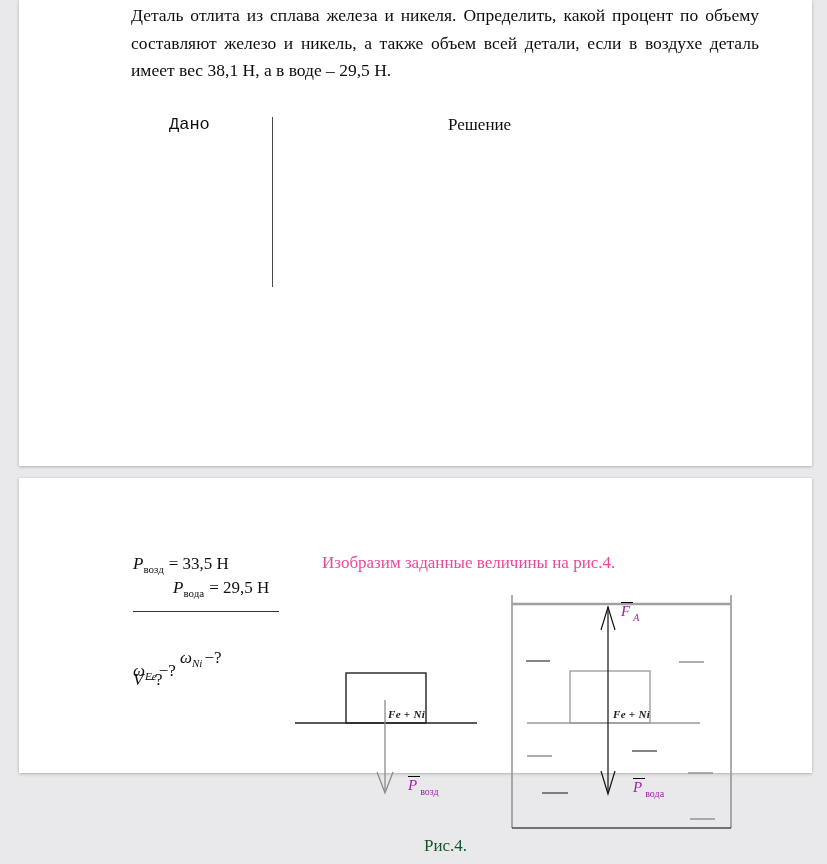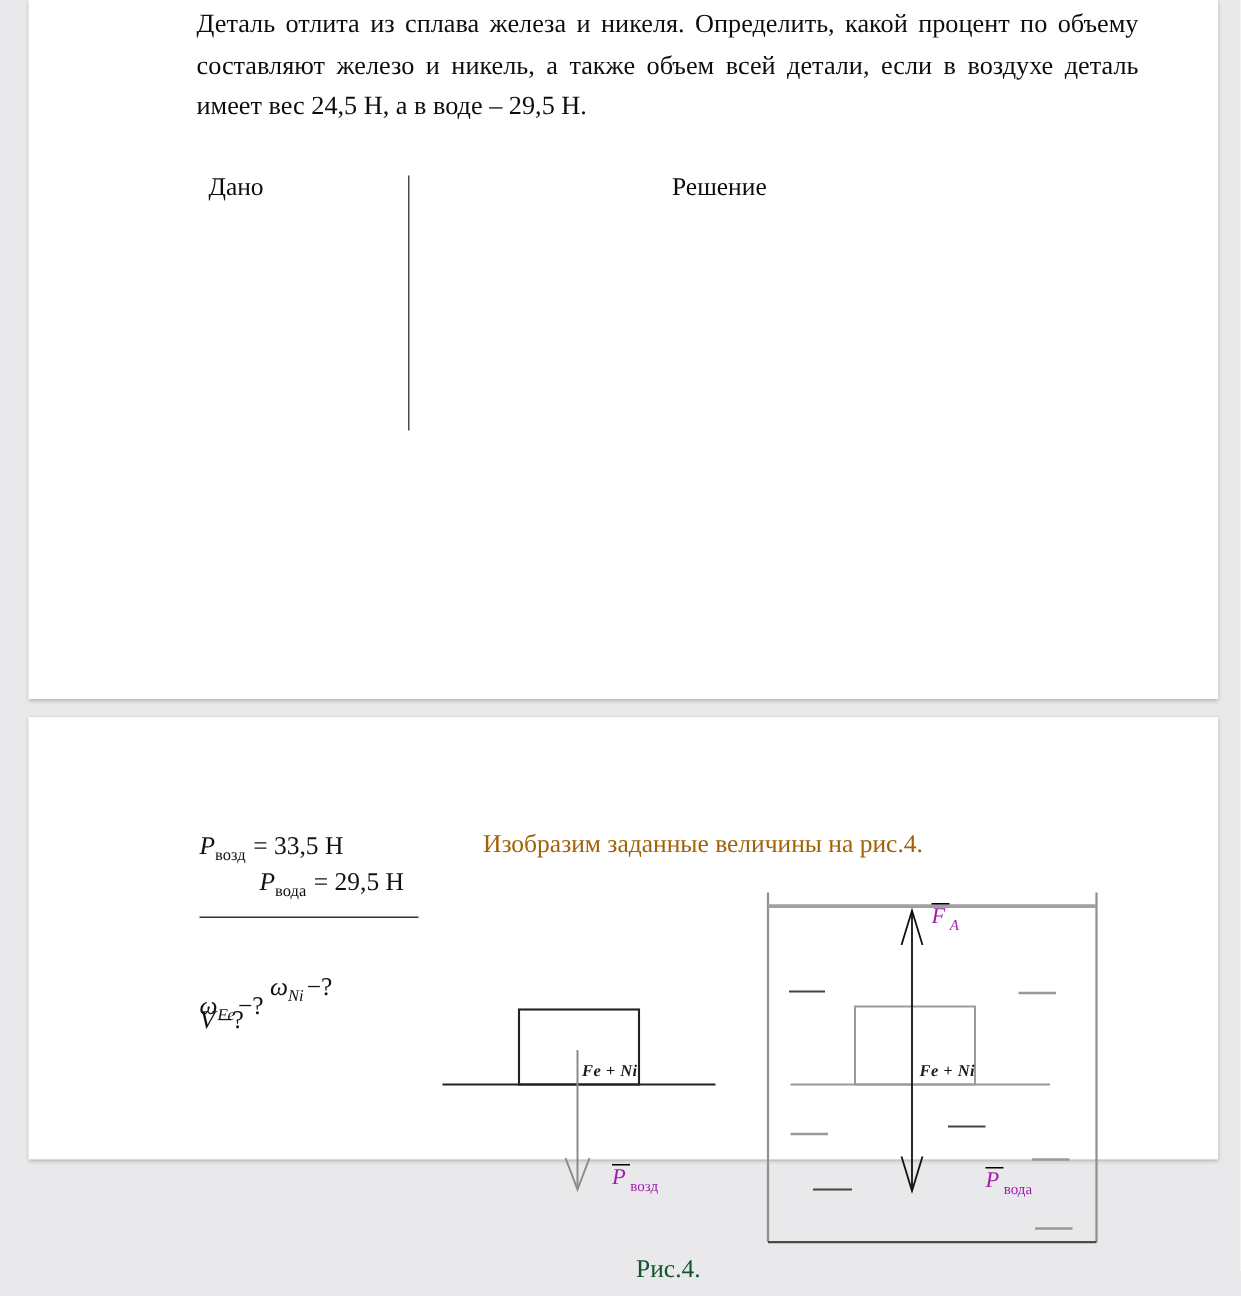--- a/index.html
+++ b/index.html
@@ -27,21 +27,21 @@
   .vdivider { position:absolute; left:253px; top:117px; width:1px; height:170px; background:#4a4a4a; }
 
   .mrow { position:absolute; left:114px; font-size:17px; line-height:22px; white-space:nowrap; }
   .msym { font-style:italic; }
   .msub { font-size:11px; position:relative; top:4px; }
   .msub.it { font-style:italic; }
   .gval { margin-left:5px; }
   .uval { margin-left:2px; }
   .gsep { position:absolute; left:114px; top:133px; width:146px; height:1px; background:#333; }
 
-  .intro { position:absolute; left:303px; top:75px; font-size:17px; color:#a16207; }
+  .intro { position:absolute; left:303px; top:75px; font-size:17px; color:#ec4899; }
 
   svg.diagram { position:absolute; overflow:visible; }
   #air-svg   { left:275px; top:190px; }
   #water-svg { left:490px; top:110px; }
 
   .flabel { position:absolute; white-space:nowrap; font-size:15px; color:#a21caf; }
   .ovl { display:inline-block; border-top:1.2px solid #000; padding:1px 3px 0 0; line-height:1.05; font-style:italic; }
   .fsub { font-size:10px; position:relative; top:5px; }
   .fsub.it { font-style:italic; }
   .body-label {
@@ -49,22 +49,22 @@
     letter-spacing:0.3px; color:#1a1a1a; white-space:nowrap;
   }
   .caption { position:absolute; left:405px; top:358px; font-size:17px; color:#14532d; }
 </style>
 </head>
 <body>
 
 <div class="stage">
 
   <div class="page" id="page1">
-    <p class="problem">Деталь отлита из сплава железа и никеля. Определить, какой процент по объему составляют железо и никель, а также объем всей детали, если в воздухе деталь имеет вес 24,5 Н, а в воде – 29,5 Н.</p>
-    <div class="hdr" style="left:120px; top:115px;">Дано</div>
+    <p class="problem">Деталь отлита из сплава железа и никеля. Определить, какой процент по объему составляют железо и никель, а также объем всей детали, если в воздухе деталь имеет вес 38,1 Н, а в воде – 29,5 Н.</p>
+    <div class="hdr" style="left:150px; top:115px;font-family:Liberation Mono, monospace;">Дано</div>
     <div class="vdivider"></div>
     <div class="hdr" style="left:429px; top:115px;">Решение</div>
   </div>
 
   <div class="page" id="page2">
 
     <div class="mrow" style="top:75px;">
       <span class="msym">P</span><span class="msub">возд</span><span class="gval">= 33,5 Н</span>
     </div>
     <div class="mrow" style="top:99px;margin-left:40px;">
@@ -110,19 +110,19 @@
       <line x1="123" y1="163" x2="148" y2="163" stroke="#444444" stroke-width="1.3"></line>
       <line x1="18" y1="168" x2="43" y2="168" stroke="#999999" stroke-width="1.6"></line>
       <line x1="179" y1="185" x2="204" y2="185" stroke="#999999" stroke-width="1.6"></line>
       <line x1="33" y1="205" x2="59" y2="205" stroke="#444444" stroke-width="1.3"></line>
       <line x1="181" y1="231" x2="206" y2="231" stroke="#999999" stroke-width="1.6"></line>
     </svg>
     <span class="flabel" style="left:602px; top:124px;">
       <span class="ovl">F</span><span class="fsub it">A</span>
     </span>
     <span class="body-label" style="left:594px; top:230px;">Fe + Ni</span>
-    <span class="flabel" style="left:638px; top:300px;">
+    <span class="flabel" style="left:614px; top:300px;">
       <span class="ovl">P</span><span class="fsub">вода</span>
     </span>
 
     <div class="caption">Рис.4.</div>
   </div>
 </div>
 
 </body></html>

